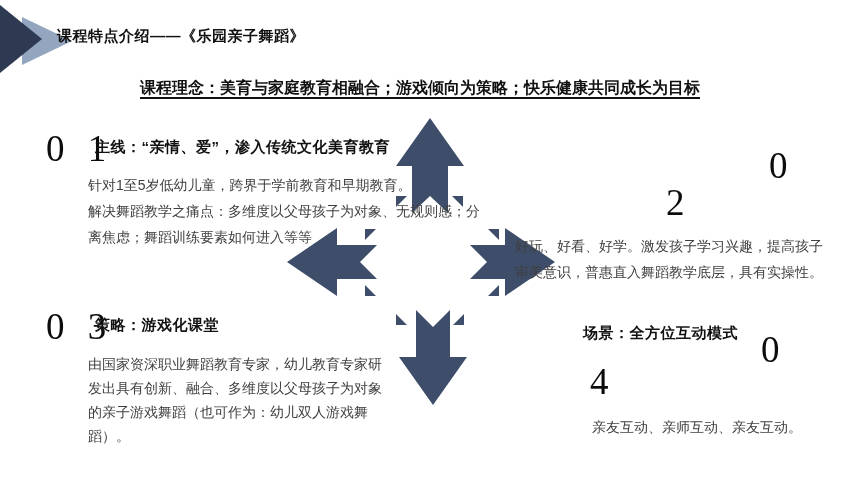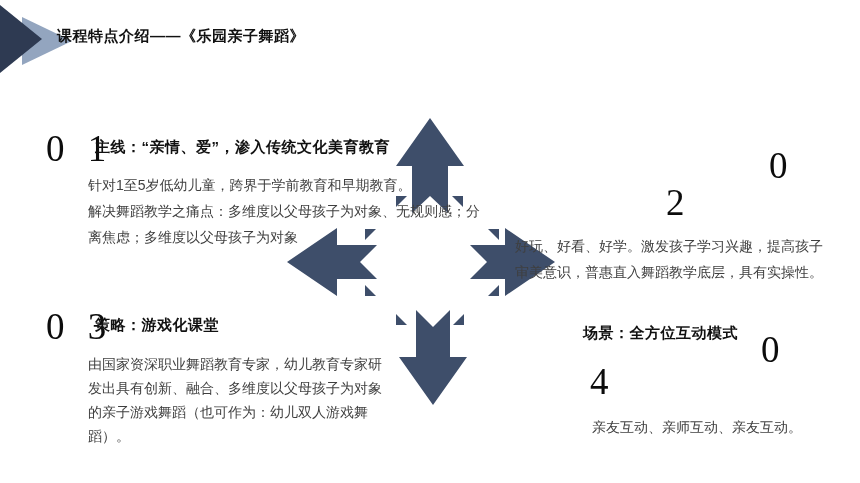--- a/index.html
+++ b/index.html
@@ -37,20 +37,21 @@
 <body>
 
 <div class="slide">
 
   <svg class="abs deco-svg" width="100" height="70" viewBox="0 0 100 70">
     <polygon points="22,12 72,36 22,60" fill="#93A5BF"></polygon>
     <polygon points="0,0 42,34 0,68" fill="#2E3A52"></polygon>
   </svg>
 
   <div class="abs title">课程特点介绍——《乐园亲子舞蹈》</div>
+  <div class="abs subtitle">课程理念：美育与家庭教育相融合；游戏倾向为策略；快乐健康共同成长为目标</div>
 
   <svg class="abs quad-svg" width="295" height="300" viewBox="0 0 295 300">
     <polygon points="150,8 184,56 168,56 168,103 150,86 132,103 132,56 116,56" fill="#3E4E6A"></polygon>
     <polygon points="153,295 187,247 170,247 170,200 153,217 136,200 136,247 119,247" fill="#3E4E6A"></polygon>
     <polygon points="7,152 57,118 57,135 97,135 80,152 97,169 57,169 57,186" fill="#3E4E6A"></polygon>
     <polygon points="275,152 225,118 225,135 190,135 207,152 190,169 225,169 225,186" fill="#3E4E6A"></polygon>
     <polygon points="116,86 127,86 116,97" fill="#3E4E6A"></polygon>
     <polygon points="172,86 183,86 183,97" fill="#3E4E6A"></polygon>
     <polygon points="85,119 96,119 85,130" fill="#3E4E6A"></polygon>
     <polygon points="85,175 96,186 85,186" fill="#3E4E6A"></polygon>
@@ -58,21 +59,21 @@
     <polygon points="219,175 219,186 208,186" fill="#3E4E6A"></polygon>
     <polygon points="116,204 127,215 116,215" fill="#3E4E6A"></polygon>
     <polygon points="184,204 184,215 173,215" fill="#3E4E6A"></polygon>
   </svg>
 
   <div class="abs num num-pair" style="left:46px;top:130px;">0 1</div>
   <div class="abs sec-heading" style="left:95px;top:138px;">主线：“亲情、爱”，渗入传统文化美育教育</div>
   <div class="abs body-text" style="left:88px;top:172px;">
     <div class="line">针对1至5岁低幼儿童，跨界于学前教育和早期教育。</div>
     <div class="line">解决舞蹈教学之痛点：多维度以父母孩子为对象、无规则感；分</div>
-    <div class="line">离焦虑；多维度以父母孩子为对象</div>
+    <div class="line">离焦虑；舞蹈训练要素如何进入等等</div>
   </div>
 
   <div class="abs num digit" style="left:769px;top:147px;">0</div>
   <div class="abs num digit" style="left:666px;top:184px;">2</div>
   <div class="abs body-text" style="left:515px;top:233px;">
     <div class="line">好玩、好看、好学。激发孩子学习兴趣，提高孩子</div>
     <div class="line">审美意识，普惠直入舞蹈教学底层，具有实操性。</div>
   </div>
 
   <div class="abs num num-pair" style="left:46px;top:308px;">0 3</div>

